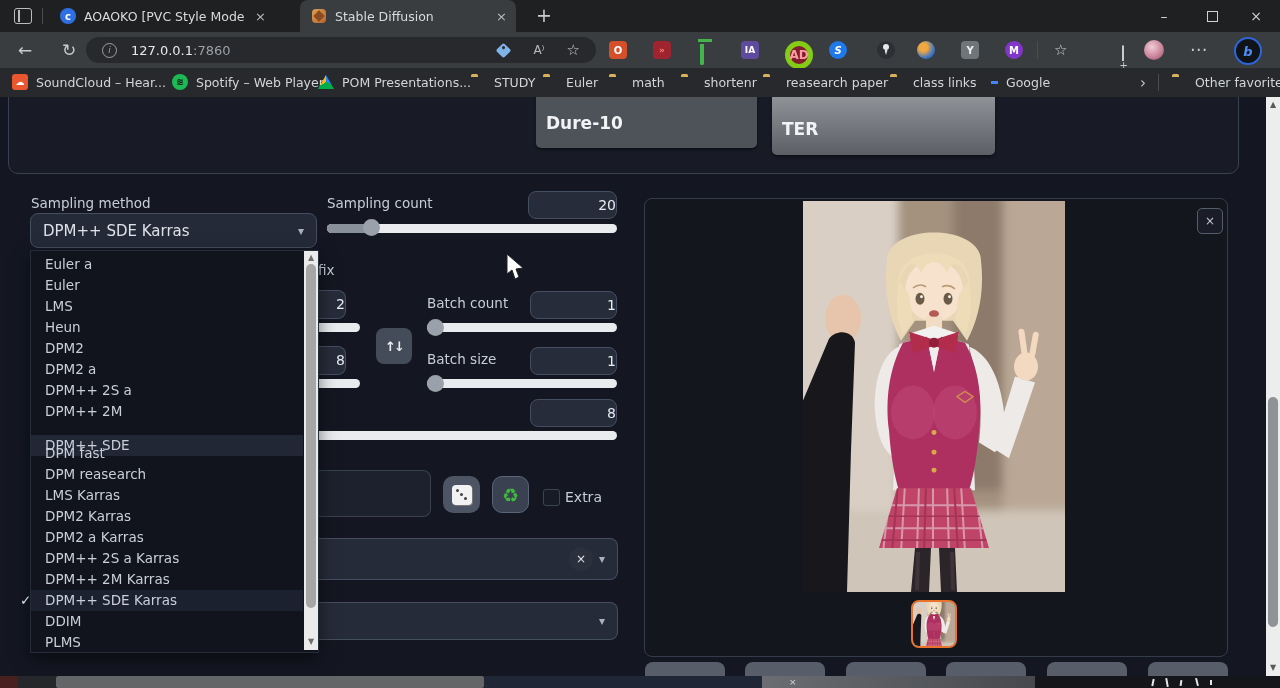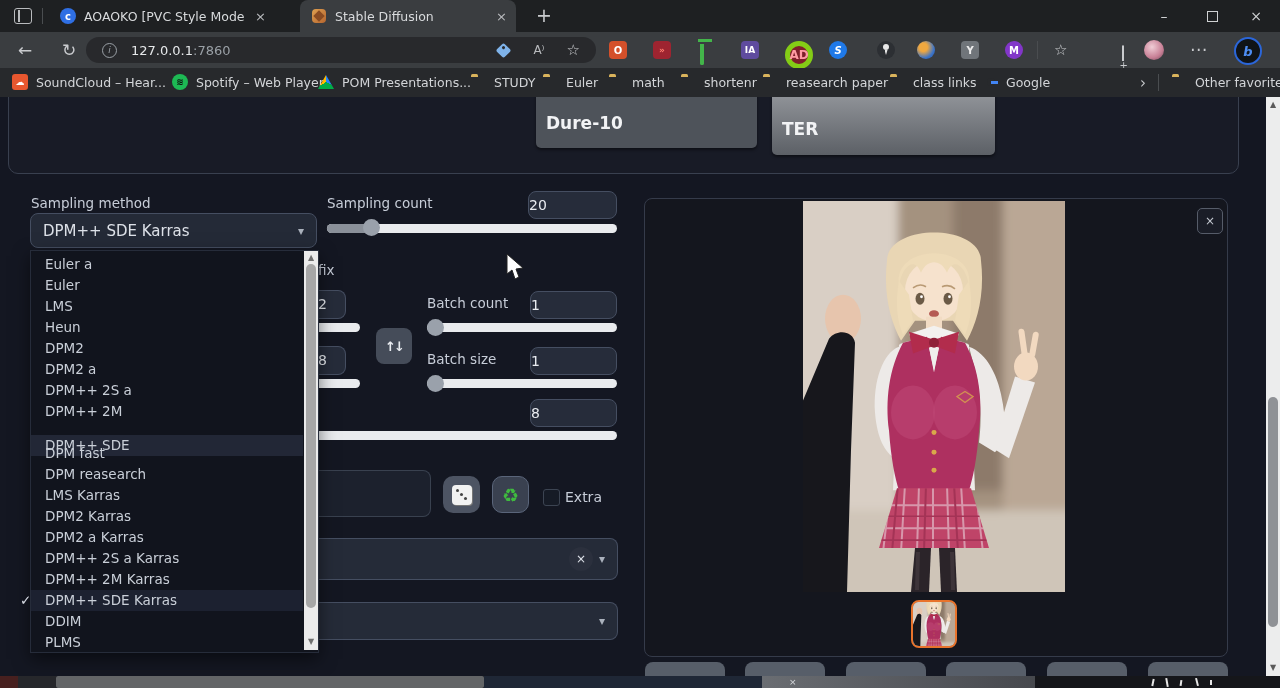--- a/index.html
+++ b/index.html
@@ -66,21 +66,21 @@
   .bm-google::after{content:"";position:absolute;left:8px;top:7px;width:7px;height:3px;background:#4285f4}
   .chev{color:#c9cbce;font-size:15px}
   
   .page{left:0;top:97px;width:1280px;height:579px;background:#141722;overflow:hidden}
   .ckpt-box{left:8px;top:-20px;width:1229px;height:95px;border:1px solid #39404f;border-radius:10px;background:#181b26}
   .card{background:#4e535a;border-radius:5px;box-shadow:0 2px 3px rgba(0,0,0,.45);color:#f2f3f5;
         font-weight:bold;font-size:17px;padding:4px 10px;box-sizing:border-box;overflow:hidden;line-height:26px}
   .card-sel{background:linear-gradient(#96999e,#5c6066)}
   .lbl{color:#c7cdd8;font-size:13.5px}
   .numbox{background:#262c3a;border:1px solid #454e61;border-radius:8px;color:#e8ebf0;font-size:14px;
-          text-align:left;box-sizing:border-box}
+          text-align:right;box-sizing:border-box}
   .selectbox{background:#242a37;border:1px solid #454e61;border-radius:8px;color:#dde1e8;font-size:15px;
              box-sizing:border-box;display:flex;align-items:center;padding:0 12px}
   .caret{color:#aab1bc;font-size:12px;margin-left:auto}
   .track{background:#e9ebee;border-radius:5px;height:9px}
   .fill{background:#8a9099;border-radius:5px 0 0 5px;height:9px}
   .handle{width:17px;height:17px;border-radius:50%;background:#9aa1ab}
   .frag{border-left:none!important;border-radius:0 8px 8px 0!important}
   .dd{left:30px;top:153px;width:287px;height:401px;background:#11141d;border:1px solid #262c3a;
       box-shadow:0 6px 16px rgba(0,0,0,.5);z-index:50}
   .dd-item{position:absolute;left:0;width:272px;height:21px;line-height:21px;padding-left:14px;

